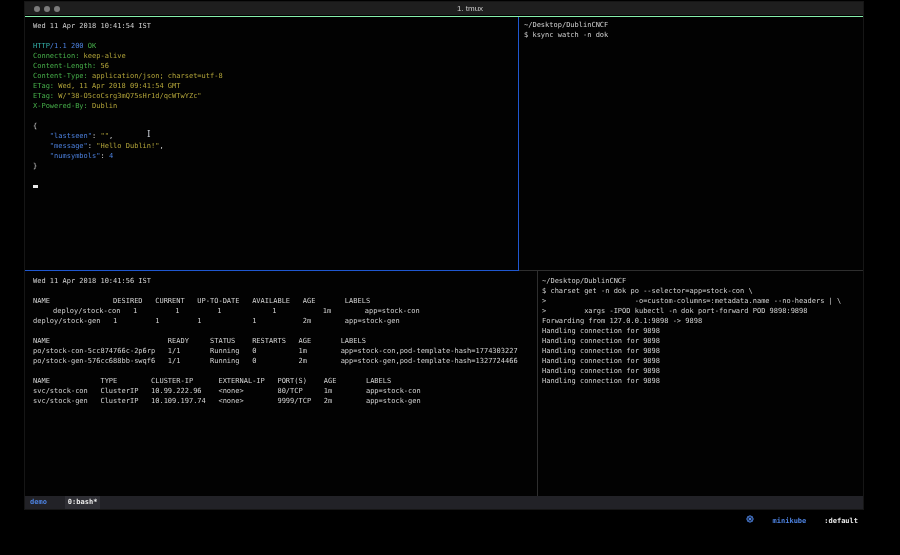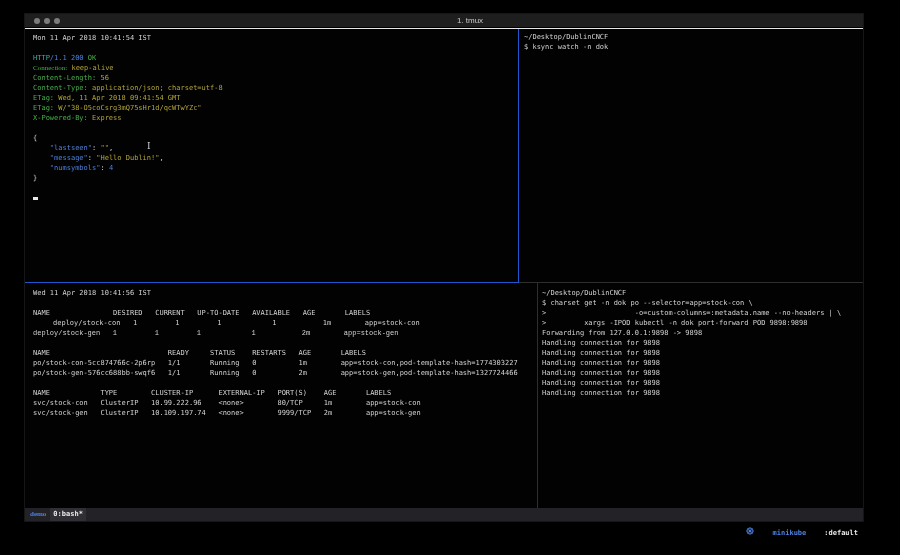--- a/index.html
+++ b/index.html
@@ -1,22 +1,22 @@
 <!DOCTYPE html>
 <html><head>
 <meta charset="utf-8">
 <style>
   html,body{margin:0;padding:0;}
   body{
     width:900px;height:555px;position:relative;overflow:hidden;
     background:#000;font-family:"DejaVu Sans Mono",monospace;
   }
   .window{
-    position:absolute;left:25px;top:14px;width:838px;height:507px;
-    background:#e5e5e5;box-shadow:0 0 0 1px #161616;
+    position:absolute;left:25px;top:2px;width:838px;height:507px;
+    background:#86efac;box-shadow:0 0 0 1px #161616;
   }
   .titlebar{
     position:absolute;left:0;top:0;width:100%;height:14px;
     background:#1e1e1e;border-bottom:1px solid #000;
     display:flex;align-items:center;box-sizing:border-box;
   }
   .traffic{display:flex;gap:4px;margin-left:9px;}
   .light{width:6px;height:6px;border-radius:50%;background:#7c7c7c;}
   .win-title{
     position:absolute;left:0;right:0;text-align:center;transform:translateX(26px);
@@ -39,21 +39,21 @@
   .block-cursor{display:inline-block;width:5px;height:3px;background:#e8e8e8;}
   .ibeam{
     position:absolute;left:122px;top:112px;
     font:9px "DejaVu Serif",serif;color:#ccd1d9;text-shadow:0 0 1px #000;
   }
   .statusbar{
     position:absolute;left:0;top:494px;width:838px;height:13px;background:#222227;
     display:flex;align-items:center;padding:0 5px;box-sizing:border-box;
     font:bold 7px/13px "DejaVu Sans Mono",monospace;
   }
-  .sb-session{margin-right:4px;font-family:Liberation Serif, serif;}
+  .sb-session{margin-right:18px;}
   .sb-window{color:#ececec;padding:0 3px;background:#2f2f35;}
   .sb-right{margin-left:auto;display:flex;align-items:flex-start;gap:18px;margin-top:38px;}
   .sb-ns{color:#e8e8e8;}
   .helm-icon{display:inline-block;margin-right:1px;}
 </style>
 </head>
 <body>
 
 <div class="window">
 
@@ -63,50 +63,50 @@
       <span class="light"></span>
       <span class="light"></span>
     </div>
     <div class="win-title">1. tmux</div>
   </div>
 
   <div class="terminal">
 
     <div class="pane pane-top-left">
       <span class="ibeam">I</span>
-    <div class="tline"><span style="color: rgb(212, 212, 212);">Mon 11 Apr 2018 10:41:54 IST</span></div>
+    <div class="tline"><span style="color: rgb(212, 212, 212);">Wed 11 Apr 2018 10:41:54 IST</span></div>
         <div class="tline">&nbsp;</div>
         <div class="tline"><span style="color: rgb(53, 179, 172);">HTTP</span><span style="color: rgb(77, 130, 224);">/1.1 200 </span><span style="color: rgb(71, 176, 75);">OK</span></div>
-        <div class="tline"><span style="color: rgb(71, 176, 75); font-family: Liberation Serif, serif;">Connection:</span><span style="color: rgb(212, 212, 212);"> </span><span style="color: rgb(179, 165, 58);">keep-alive</span></div>
+        <div class="tline"><span style="color: rgb(71, 176, 75);">Connection:</span><span style="color: rgb(212, 212, 212);"> </span><span style="color: rgb(179, 165, 58);">keep-alive</span></div>
         <div class="tline"><span style="color: rgb(71, 176, 75);">Content-Length:</span><span style="color: rgb(212, 212, 212);"> </span><span style="color: rgb(179, 165, 58);">56</span></div>
         <div class="tline"><span style="color: rgb(71, 176, 75);">Content-Type:</span><span style="color: rgb(212, 212, 212);"> </span><span style="color: rgb(179, 165, 58);">application/json; charset=utf-8</span></div>
         <div class="tline"><span style="color: rgb(71, 176, 75);">ETag:</span><span style="color: rgb(212, 212, 212);"> </span><span style="color: rgb(179, 165, 58); text-align: center;">Wed, 11 Apr 2018 09:41:54 GMT</span></div>
         <div class="tline"><span style="color: rgb(71, 176, 75);">ETag:</span><span style="color: rgb(212, 212, 212);"> </span><span style="color: rgb(179, 165, 58);">W/"38-O5coCsrg3mQ75sHr1d/qcWTwYZc"</span></div>
-        <div class="tline"><span style="color: rgb(71, 176, 75);">X-Powered-By:</span><span style="color: rgb(212, 212, 212);"> </span><span style="color: rgb(179, 165, 58);">Express</span></div>
+        <div class="tline"><span style="color: rgb(71, 176, 75);">X-Powered-By:</span><span style="color: rgb(212, 212, 212);"> </span><span style="color: rgb(179, 165, 58);">Dublin</span></div>
         <div class="tline">&nbsp;</div>
         <div class="tline"><span style="color: rgb(212, 212, 212);">{</span></div>
         <div class="tline"><span style="color: rgb(212, 212, 212);">    </span><span style="color: rgb(77, 130, 224);">"lastseen"</span><span style="color: rgb(212, 212, 212);">: </span><span style="color: rgb(179, 165, 58);">""</span><span style="color: rgb(212, 212, 212);">,</span></div>
         <div class="tline"><span style="color: rgb(212, 212, 212);">    </span><span style="color: rgb(77, 130, 224);">"message"</span><span style="color: rgb(212, 212, 212);">: </span><span style="color: rgb(179, 165, 58);">"Hello Dublin!"</span><span style="color: rgb(212, 212, 212);">,</span></div>
         <div class="tline"><span style="color: rgb(212, 212, 212);">    </span><span style="color: rgb(77, 130, 224);">"numsymbols"</span><span style="color: rgb(212, 212, 212);">: </span><span style="color: rgb(77, 130, 224);">4</span></div>
         <div class="tline"><span style="color: rgb(212, 212, 212);">}</span></div>
         <div class="tline">&nbsp;</div>
         <div class="tline"><span class="block-cursor"></span></div>
       </div>
 
     <div class="pane pane-top-right">
         <div class="tline"><span style="color: rgb(212, 212, 212);">~/Desktop/DublinCNCF</span></div>
         <div class="tline"><span style="color: rgb(212, 212, 212);">$ ksync watch -n dok</span></div>
       </div>
 
     <div class="pane pane-bottom-left">
         <div class="tline"><span style="color: rgb(212, 212, 212);">Wed 11 Apr 2018 10:41:56 IST</span></div>
         <div class="tline">&nbsp;</div>
         <div class="tline"><span style="color: rgb(212, 212, 212);">NAME               DESIRED   CURRENT   UP-TO-DATE   AVAILABLE   AGE       LABELS</span></div>
         <div class="tline"><span style="color: rgb(212, 212, 212); margin-left: 20px;">deploy/stock-con   1         1         1            1           1m        app=stock-con</span></div>
-        <div class="tline"><span style="color: rgb(212, 212, 212); font-family: Liberation Mono, monospace;">deploy/stock-gen   1         1         1            1           2m        app=stock-gen</span></div>
+        <div class="tline"><span style="color: rgb(212, 212, 212);">deploy/stock-gen   1         1         1            1           2m        app=stock-gen</span></div>
         <div class="tline">&nbsp;</div>
         <div class="tline"><span style="color: rgb(212, 212, 212);">NAME                            READY     STATUS    RESTARTS   AGE       LABELS</span></div>
         <div class="tline"><span style="color: rgb(212, 212, 212);">po/stock-con-5cc874766c-2p6rp   1/1       Running   0          1m        app=stock-con,pod-template-hash=1774303227</span></div>
         <div class="tline"><span style="color: rgb(212, 212, 212); margin-top: 36px;">po/stock-gen-576cc688bb-swqf6   1/1       Running   0          2m        app=stock-gen,pod-template-hash=1327724466</span></div>
         <div class="tline">&nbsp;</div>
         <div class="tline"><span style="color: rgb(212, 212, 212);">NAME            TYPE        CLUSTER-IP      EXTERNAL-IP   PORT(S)    AGE       LABELS</span></div>
         <div class="tline"><span style="color: rgb(212, 212, 212);">svc/stock-con   ClusterIP   10.99.222.96    &lt;none&gt;        80/TCP     1m        app=stock-con</span></div>
         <div class="tline"><span style="color: rgb(212, 212, 212);">svc/stock-gen   ClusterIP   10.109.197.74   &lt;none&gt;        9999/TCP   2m        app=stock-gen</span></div>
       </div>
 

